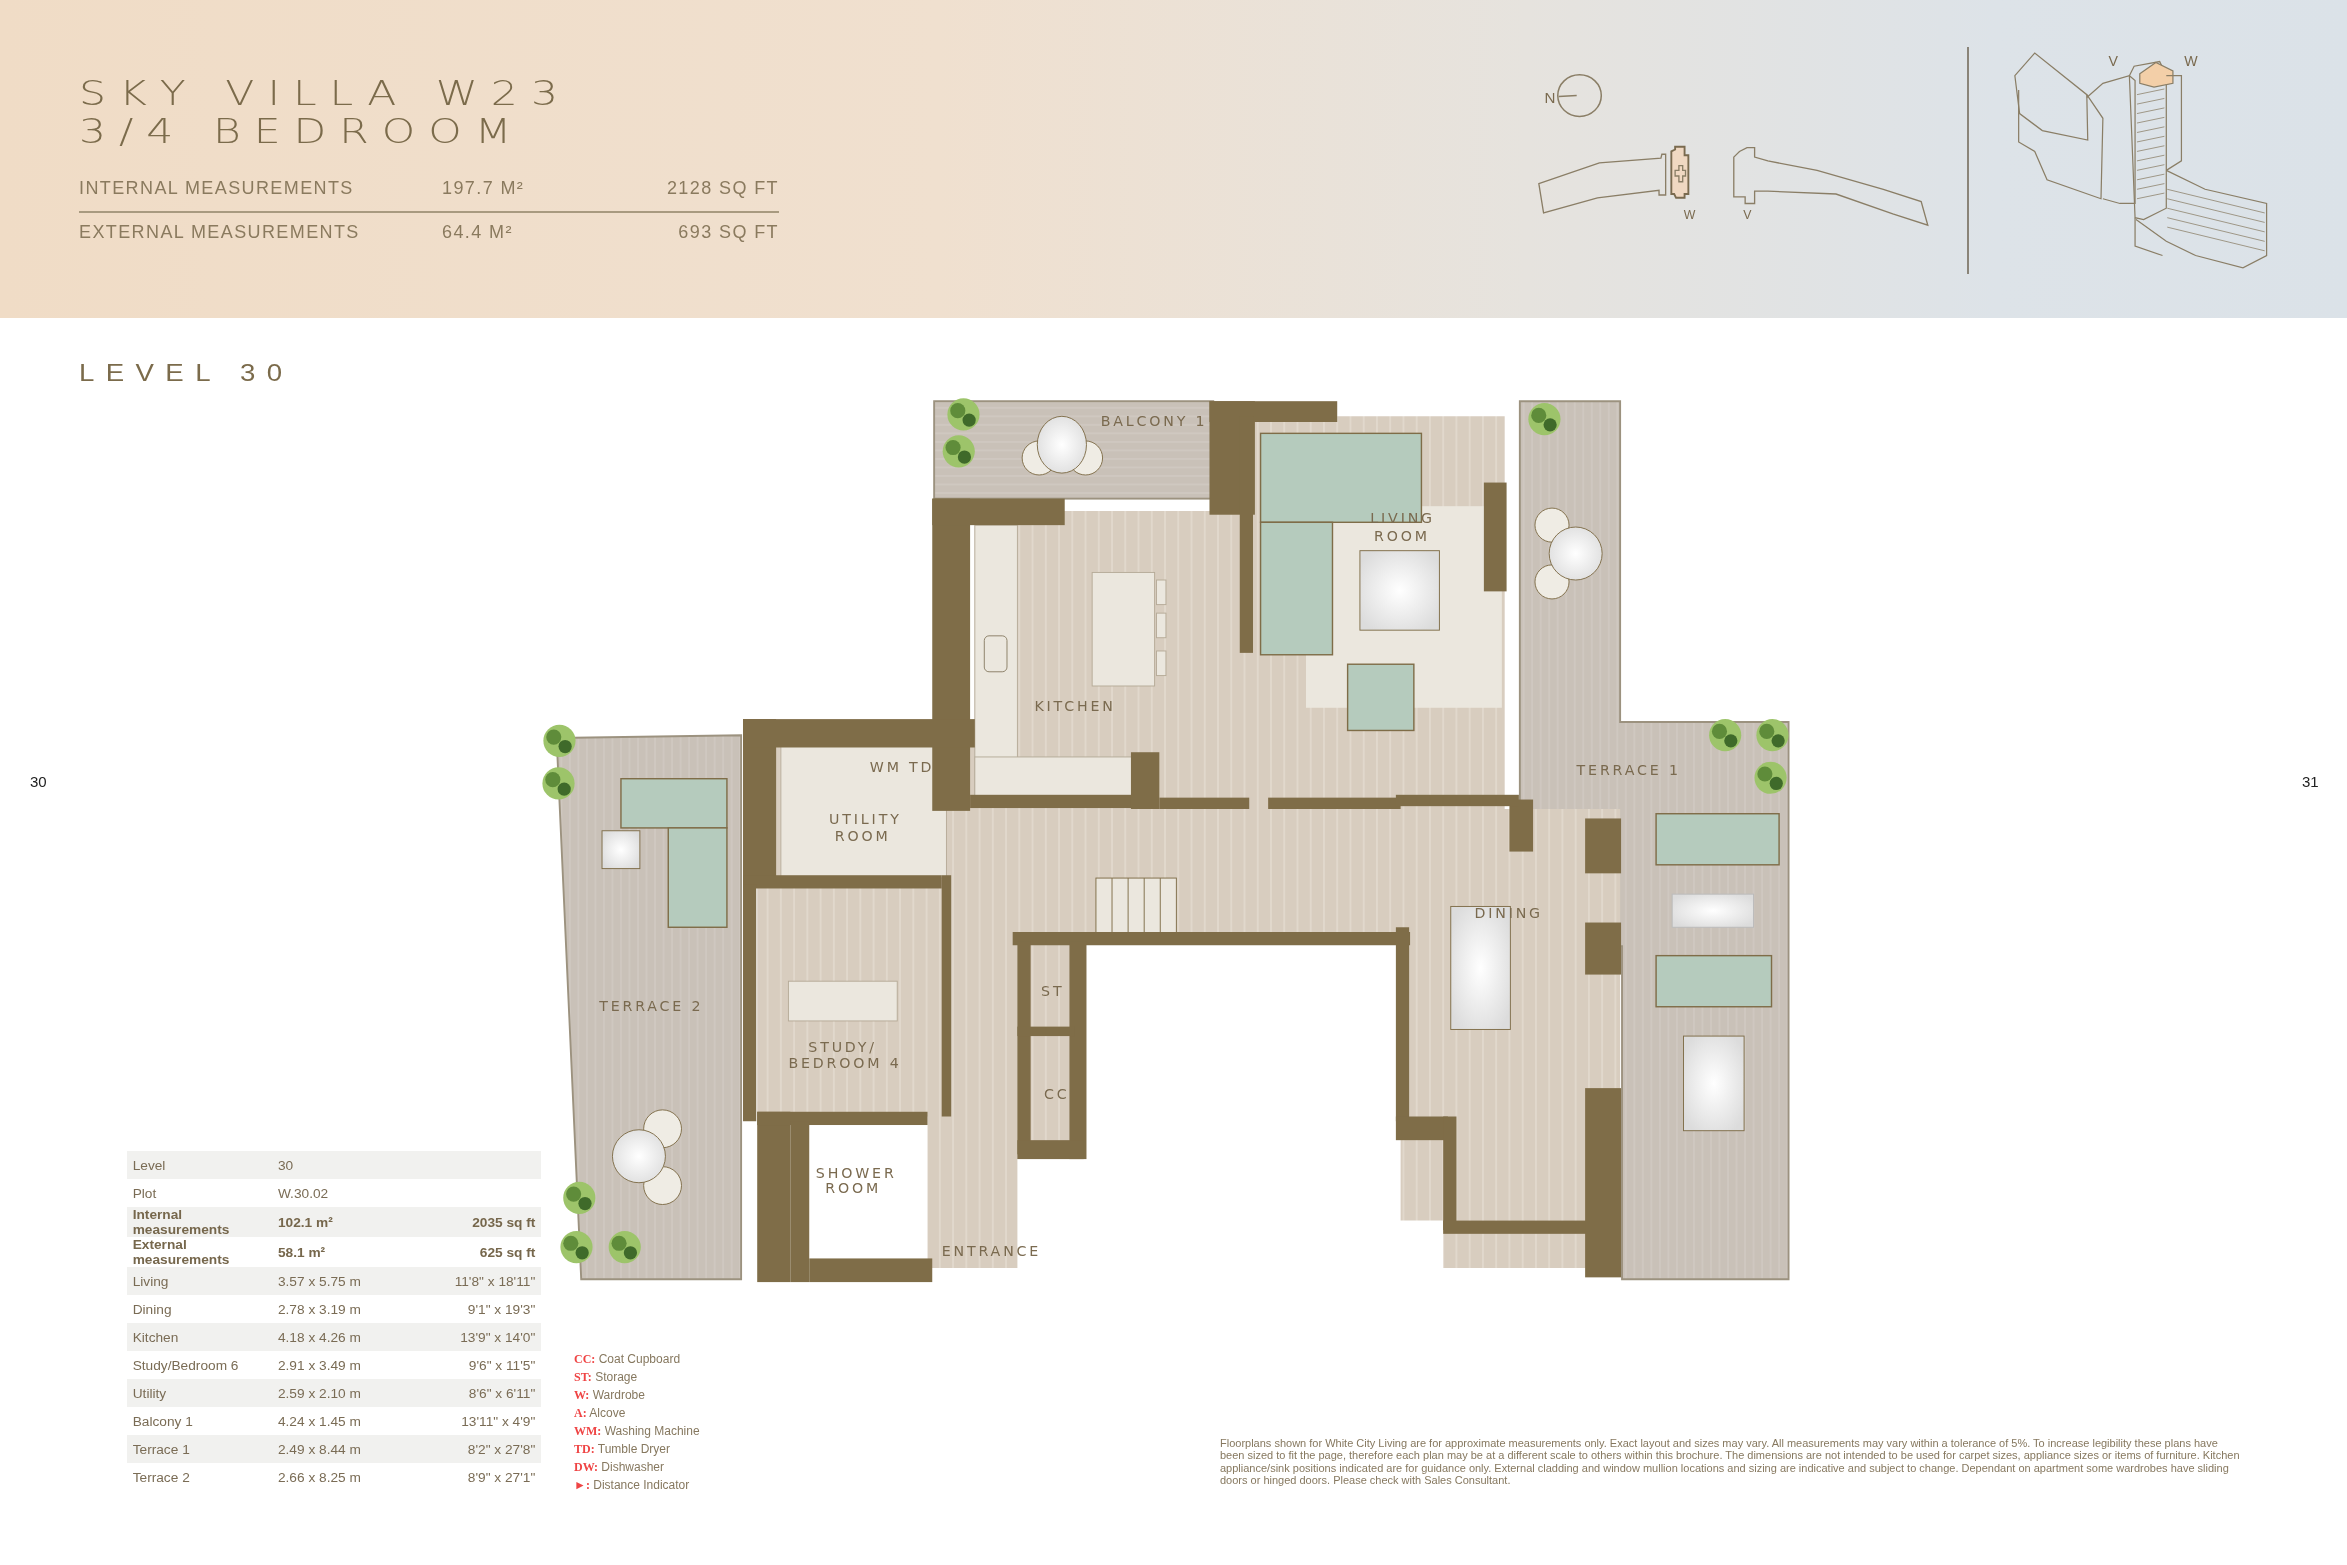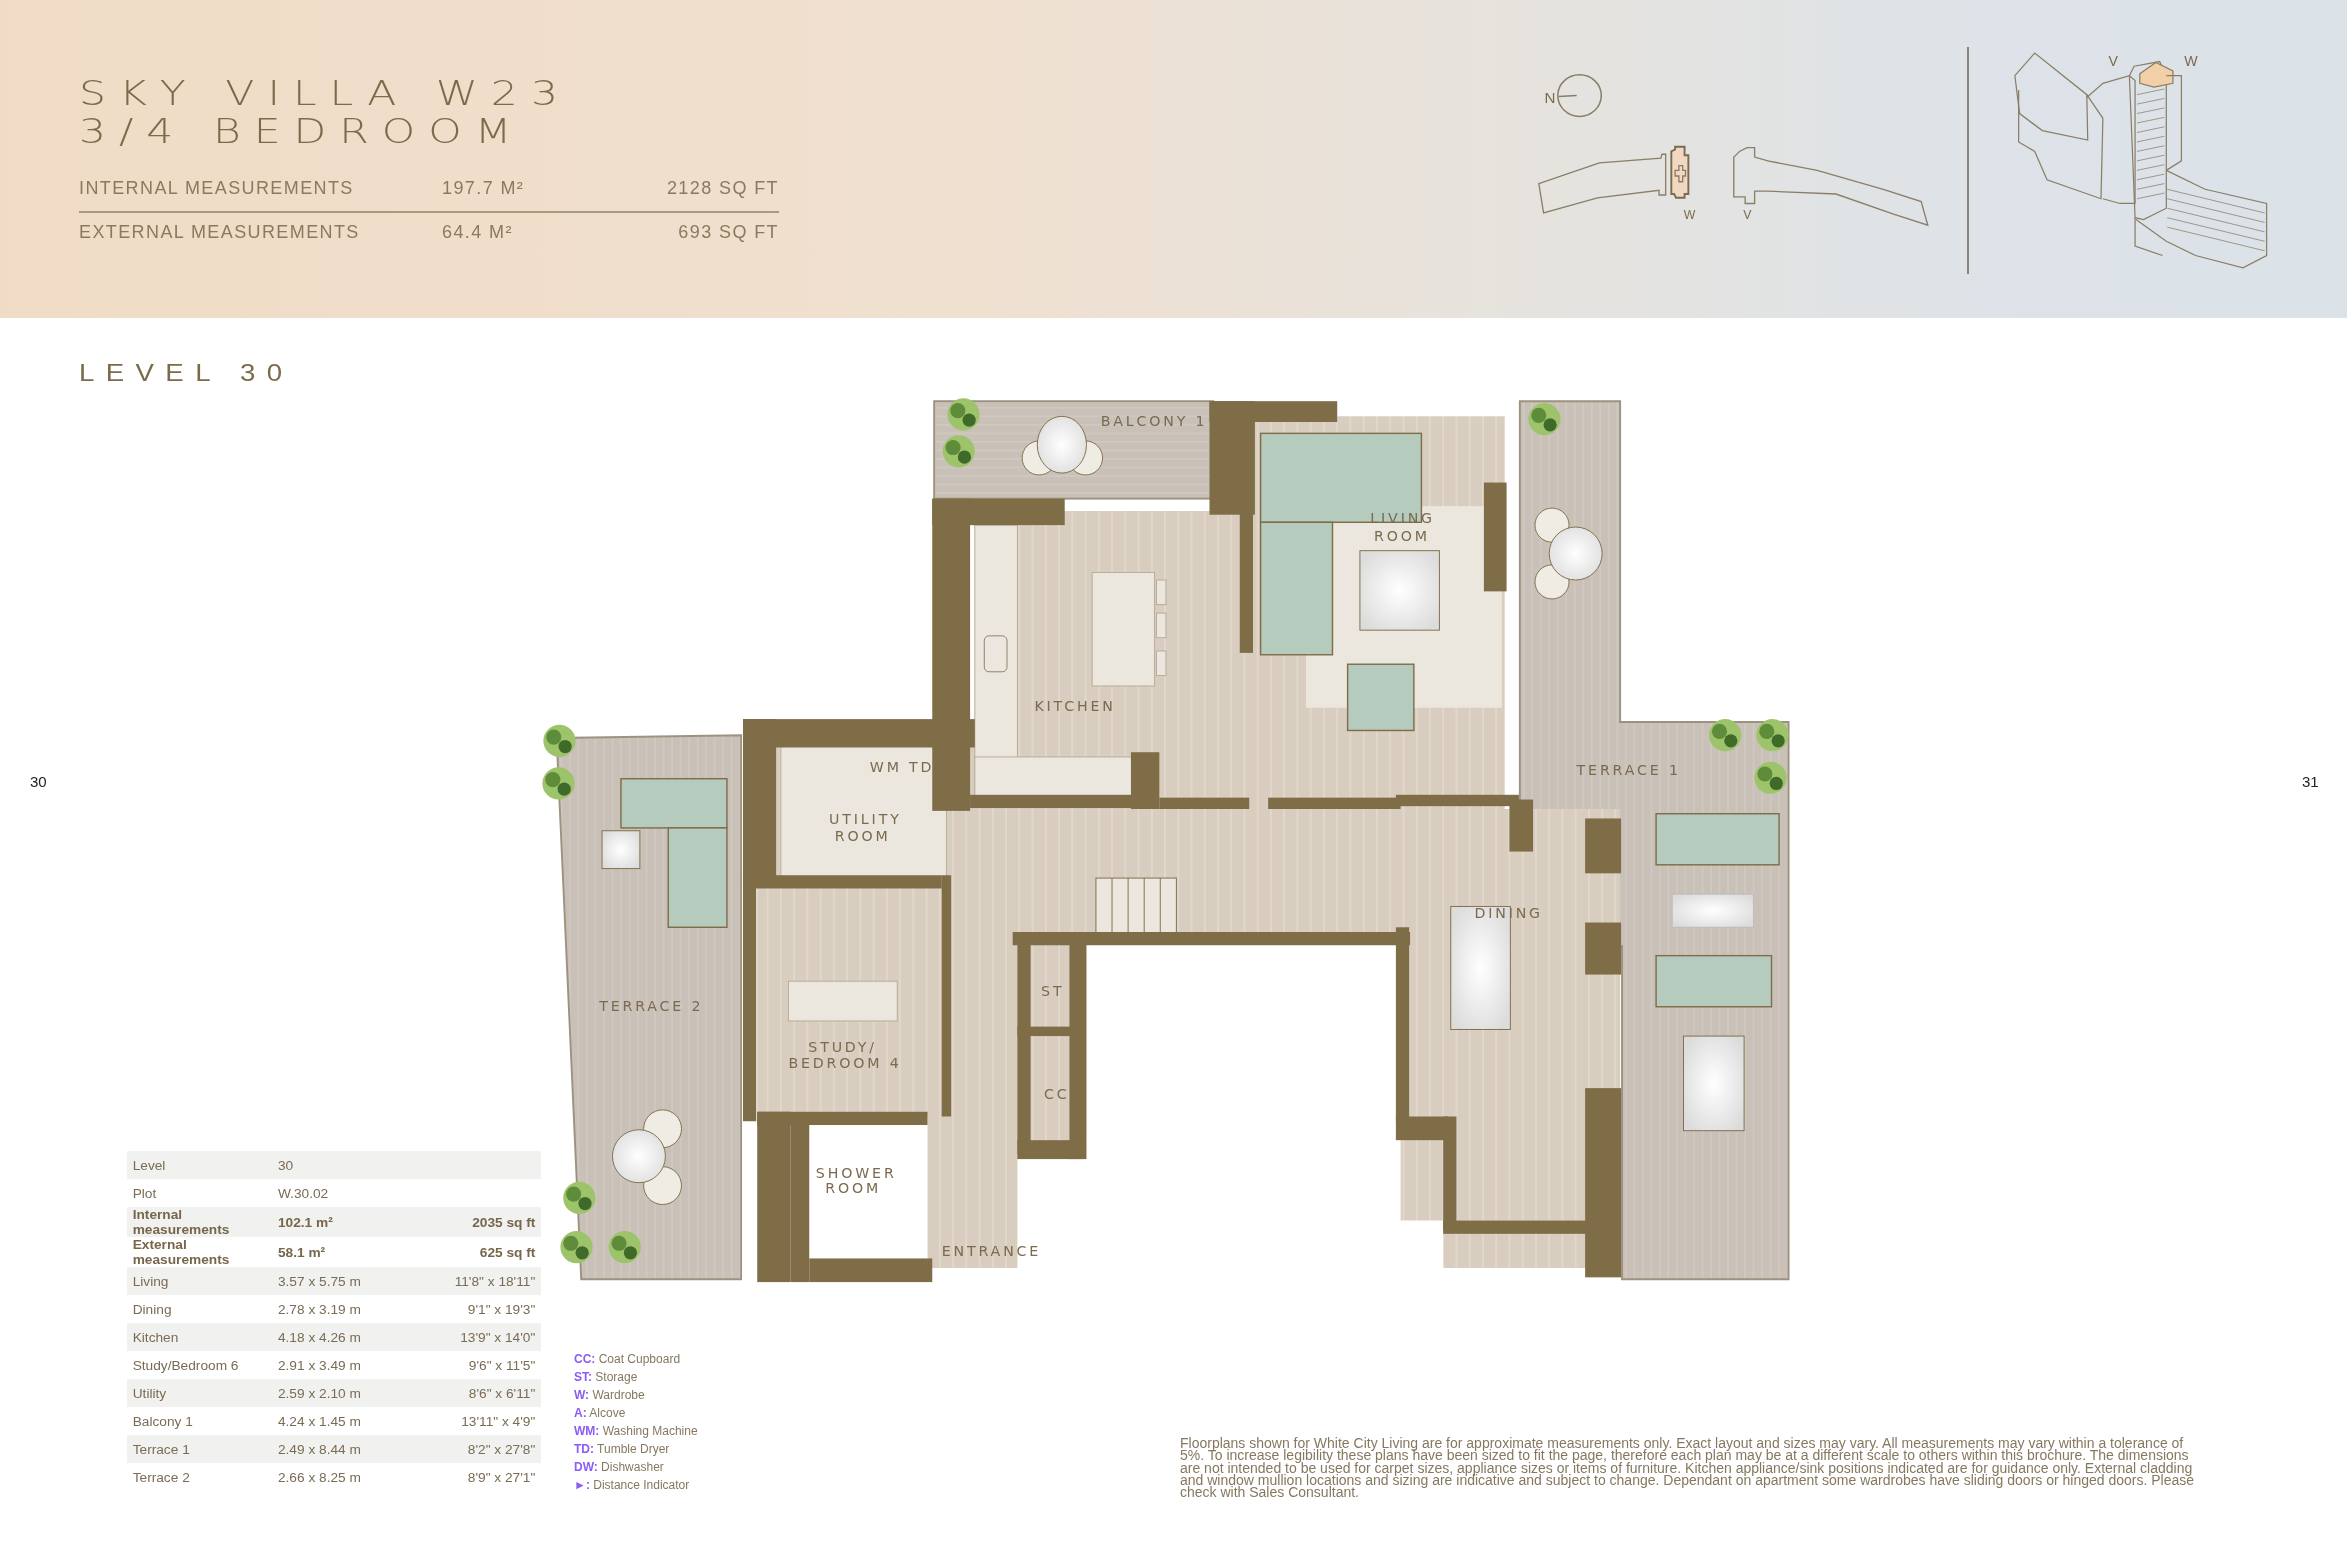--- a/index.html
+++ b/index.html
@@ -22,22 +22,22 @@
   .pagenum { position:absolute; font-size:15px; color:#222; }
   .pn-left { left:30px; top:773px; }
   .pn-right { left:2302px; top:773px; }
   .spec-table { position:absolute; left:79px; top:1151px; width:414px; border-collapse:collapse; font-size:13.7px; color:#7a6c55;margin-left:48px; }
   .spec-table td { height:28px; padding:0 5.7px; }
   .spec-table tr:nth-child(odd) td { background:#f1f1ef; }
   .spec-table tr.bold td { font-weight:bold; color:#76674c; }
   .spec-table td.c2 { width:142px; }
   .spec-table td.c3 { text-align:right; width:104px; }
   .legend { position:absolute; left:574px; top:1350px; font-size:12px; line-height:18px; color:#86785f; }
-  .legend b { color:#8b5cf6; }
-  .disclaimer { position:absolute; left:1180px; top:1437px; width:1020px; font-size:14px; line-height:12.3px; color:#86785f; }
+  .legend b { color:#ef4444;font-family:Liberation Serif, serif; }
+  .disclaimer { position:absolute; left:1220px; top:1437px; width:1020px; font-size:11px; line-height:12.3px; color:#86785f; }
   .plan { position:absolute; left:0; top:0; }
   .room-label { font-family:"DejaVu Sans", sans-serif; font-size:15px; letter-spacing:3px; fill:#7a6a4f; }
 </style>
 </head>
 <body>
 
 <div class="header">
   <div class="title">
     <div>SKY VILLA W23</div>
     <div>3/4 BEDROOM</div>

